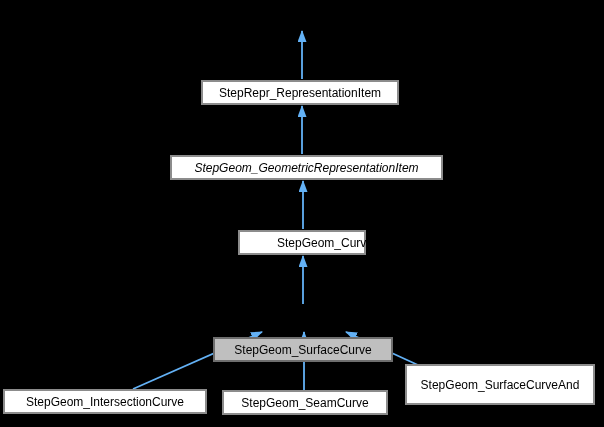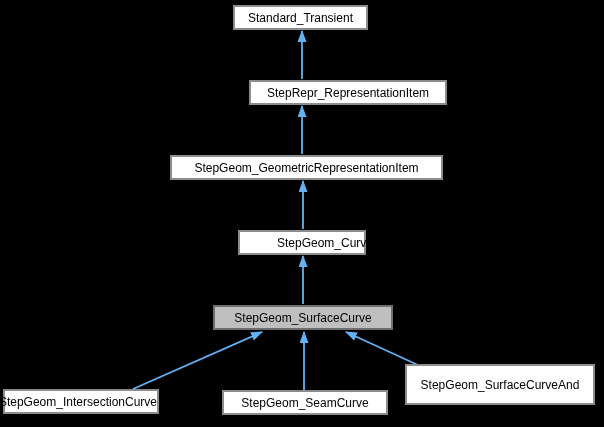--- a/index.html
+++ b/index.html
@@ -44,28 +44,29 @@
     align-items: center;
     justify-content: center;
     text-align: center;
     white-space: nowrap;
     cursor: pointer;
   }
   .node.highlighted {
     background: var(--highlight-fill, #bfbfbf);
     border-color: var(--highlight-border, #6e6e6e);
     cursor: default;
+    margin-top: 32px;
   }
   
   #n0 { left: 233px; top: 5px;   width: 135px; height: 25px; }
-  #n1 { left: 201px; top: 80px;  width: 198px; height: 25px; margin-left: 48px; }
-  #n2 { left: 170px; top: 155px; width: 273px; height: 25px; }
+  #n1 { left: 201px; top: 80px;  width: 198px; height: 25px; }
+  #n2 { left: 170px; top: 155px; width: 273px; height: 25px; font-style: italic; }
   #n3 { left: 238px; top: 230px; width: 128px; height: 25px; padding-left: 46px; }
   #n4 { left: 213px; top: 305px; width: 180px; height: 25px; }
-  #n5 { left: 3px;   top: 389px; width: 156px; height: 25px; align-items: flex-end; }
+  #n5 { left: 3px;   top: 389px; width: 204px; height: 25px; }
   #n6 { left: 222px; top: 390px; width: 166px; height: 25px; align-items: center; }
   #n7 { left: 405px; top: 364px; width: 190px; height: 41px; }
 </style>
 </head>
 <body>
 
 <div class="canvas">
 
   <svg class="edges" viewBox="0 0 604 427" xmlns="http://www.w3.org/2000/svg">
     <defs>
@@ -75,23 +76,20 @@
     </defs>
     <line x1="302" y1="79" x2="302" y2="31" marker-end="url(#arrow)"></line>
     <line x1="302" y1="154" x2="302" y2="106" marker-end="url(#arrow)"></line>
     <line x1="303" y1="229" x2="303" y2="181" marker-end="url(#arrow)"></line>
     <line x1="303" y1="304" x2="303" y2="256" marker-end="url(#arrow)"></line>
     <line x1="133" y1="389" x2="262" y2="332" marker-end="url(#arrow)"></line>
     <line x1="304" y1="390" x2="304" y2="332" marker-end="url(#arrow)"></line>
     <line x1="455" y1="382" x2="346" y2="332" marker-end="url(#arrow)"></line>
   </svg>
 
-  <div id="n0" class="node">
-    <span>Standard_Transient</span>
-  </div>
 
   <div id="n1" class="node">
     <span>StepRepr_RepresentationItem</span>
   </div>
 
   <div id="n2" class="node">
     <span>StepGeom_GeometricRepresentationItem</span>
   </div>
 
   <div id="n3" class="node">

